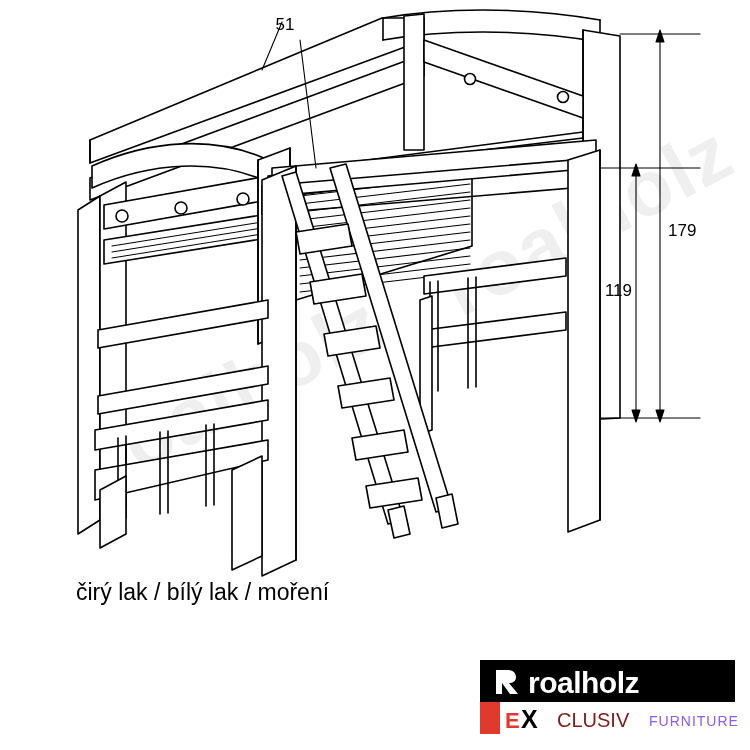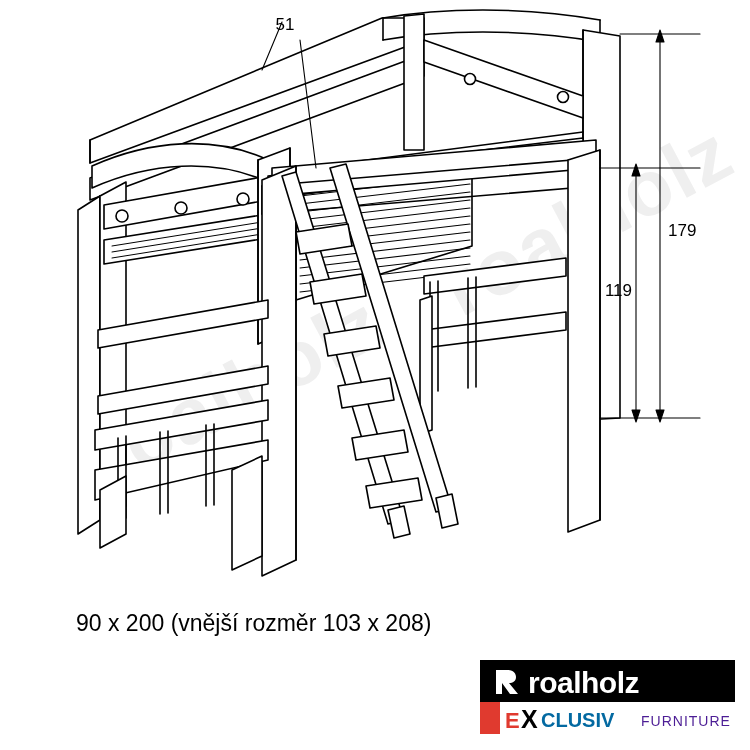--- a/index.html
+++ b/index.html
@@ -8,22 +8,22 @@
   .wm{position:absolute;font-family:"Liberation Sans",sans-serif;font-weight:bold;color:#efefef;letter-spacing:2px;user-select:none;}
   svg.drawing{position:absolute;left:0;top:0;width:750px;height:750px;}
   .txt-title{position:absolute;font-size:25px;font-weight:bold;color:#000;letter-spacing:0.5px;}
   .txt-line{position:absolute;font-size:23px;color:#000;}
   .dim-label{font-size:17px;fill:#000;font-family:"Liberation Sans",sans-serif;}
   .lead-label{font-size:17px;fill:#000;font-family:"Liberation Sans",sans-serif;}
   .logo-box{position:absolute;background:#000;}
   .logo-word{position:absolute;color:#fff;font-weight:bold;font-family:"Liberation Sans",sans-serif;}
   .logo-sub-e{position:absolute;color:#e03a2f;font-weight:bold;font-family:"Liberation Sans",sans-serif;}
   .logo-sub-x{position:absolute;color:#000;font-weight:bold;font-family:"Liberation Sans",sans-serif;}
-  .logo-sub-rest{position:absolute;color:#0369a1;font-weight:bold;font-family:"Liberation Sans",sans-serif;}
-  .logo-furn{position:absolute;color:#4c1d95;font-family:"Liberation Sans",sans-serif;letter-spacing:1px;}
+  .logo-sub-rest{position:absolute;color:#7f1d1d;font-weight:normal;font-family:"Liberation Sans",sans-serif;margin-left:16px;}
+  .logo-furn{position:absolute;color:#8b5cf6;font-family:"Liberation Sans",sans-serif;letter-spacing:1px;margin-left:8px;}
 </style>
 </head>
 <body>
 
 <div id="stage">
 
   <div class="wm" style="left:430px;top:175px;font-size:78px;transform:rotate(-28deg);">roalholz</div>
   <div class="wm" style="left:80px;top:345px;font-size:78px;transform:rotate(-28deg);">roalholz</div>
 
   <svg class="drawing" viewBox="0 0 750 750">
@@ -164,21 +164,21 @@
         <path d="M282,22 L262,70"></path>
         <path d="M300,40 L316,168"></path>
       </g>
     </g>
 
     <text class="lead-label" x="285" y="30" text-anchor="middle">51</text>
     <text class="dim-label" x="668" y="236">179</text>
     <text class="dim-label" x="632" y="296" text-anchor="end">119</text>
   </svg>
 
-  <div class="txt-line" style="left:76px;top:610px;">90 x 200 (vnější rozměr 103 x 208)</div>
+  <div class="txt-line" style="left:76px;top:579px;">čirý lak / bílý lak / moření</div>
 
   <div class="logo-box" style="left:480px;top:660px;width:255px;height:42px;"></div>
   <svg style="position:absolute;left:492px;top:666px;" width="34" height="30" viewBox="0 0 34 30">
     <path d="M4,28 L4,4 L16,4 C22,4 24,8 24,11 C24,15 21,17 17,17 L26,28 L18,28 L10,17 L10,28 Z" fill="#fff"></path>
   </svg>
   <div class="logo-word" style="left:528px;top:666px;font-size:30px;letter-spacing:-0.5px;">roalholz</div>
 
   <div class="logo-box" style="left:480px;top:702px;width:20px;height:32px;background:#e03a2f;"></div>
 
   <div class="logo-sub-e" style="left:505px;top:708px;font-size:22px;">E</div>

